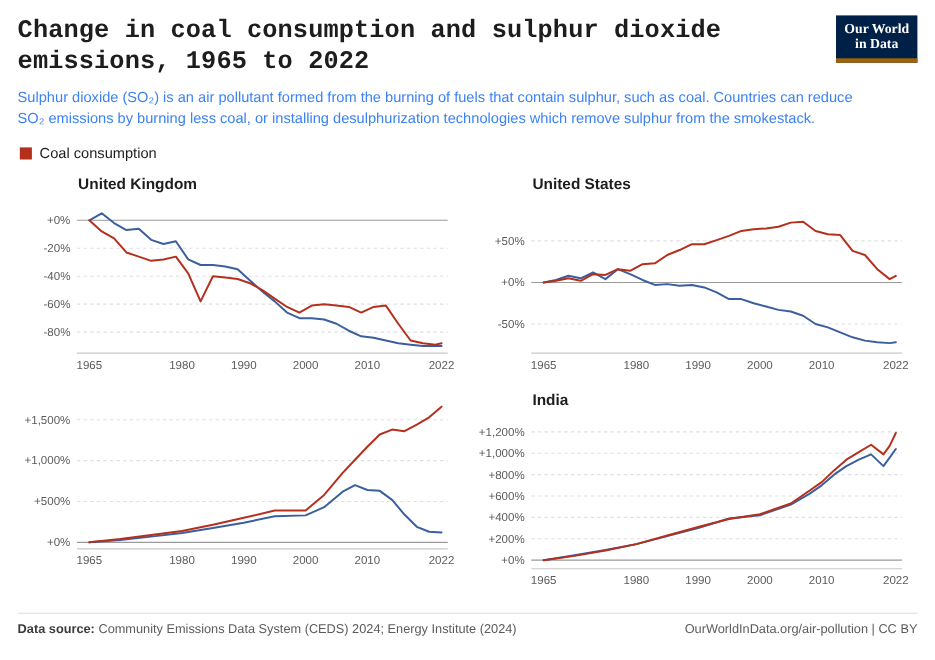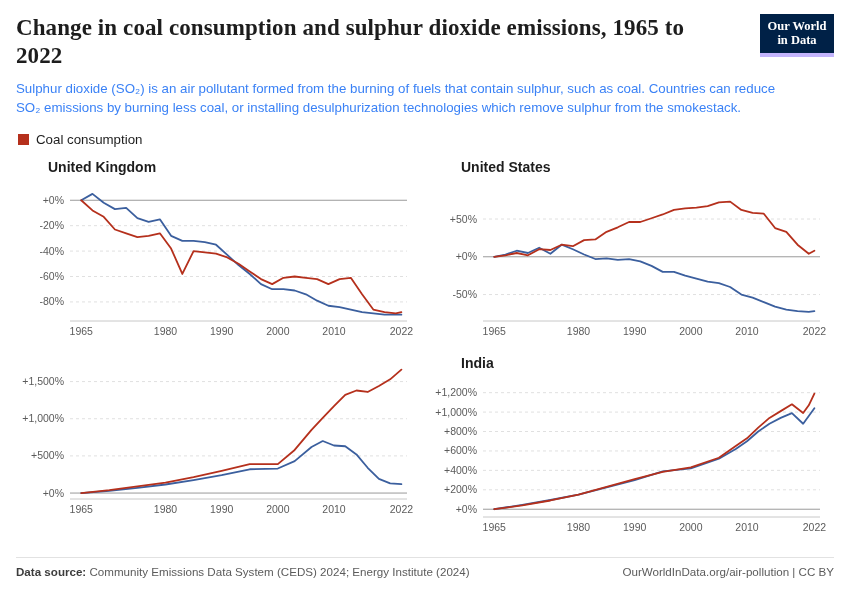--- a/index.html
+++ b/index.html
@@ -19,21 +19,21 @@
     width: 850px;
     height: 600px;
     box-sizing: border-box;
     padding: 14px 16px 0 16px;
   }
   
   .header {
     position: relative;
   }
   .title {
-    font-family: Liberation Serif, serif;
+    font-family: Liberation Mono, monospace;
     font-size: 23px;
     font-weight: 700;
     line-height: 1.22;
     color: #1d1d1d;
     margin: 0;
     padding-right: 100px;
     letter-spacing: 0.1px;
   }
   .subtitle {
     font-size: 13.3px;
@@ -49,21 +49,21 @@
     width: 74px;
     background: #002147;
     color: #ffffff;
     font-family: "Liberation Serif", serif;
     font-weight: 700;
     font-size: 12.5px;
     line-height: 1.12;
     text-align: center;
     padding: 5px 4px 6px 4px;
     box-sizing: border-box;
-    border-bottom: 4px solid #c4b5fd;
+    border-bottom: 4px solid #a16207;
   }
   
   .legend {
     display: flex;
     align-items: center;
     gap: 20px;
     margin-top: 14px;
     padding-left: 2px;
   }
   .legend-item {
@@ -88,21 +88,21 @@
     column-gap: 8px;
     row-gap: 4px;
   }
   .panel {
     position: relative;
   }
   .panel-title {
     font-size: 14px;
     font-weight: 700;
     color: #1d1d1d;
-    margin: 0 0 2px 32px;
+    margin: 0 0 2px 55px;
   }
   .plot {
     position: relative;
     width: 100%;
     height: 166px;
   }
   .plot svg {
     display: block;
     width: 100%;
     height: 100%;

